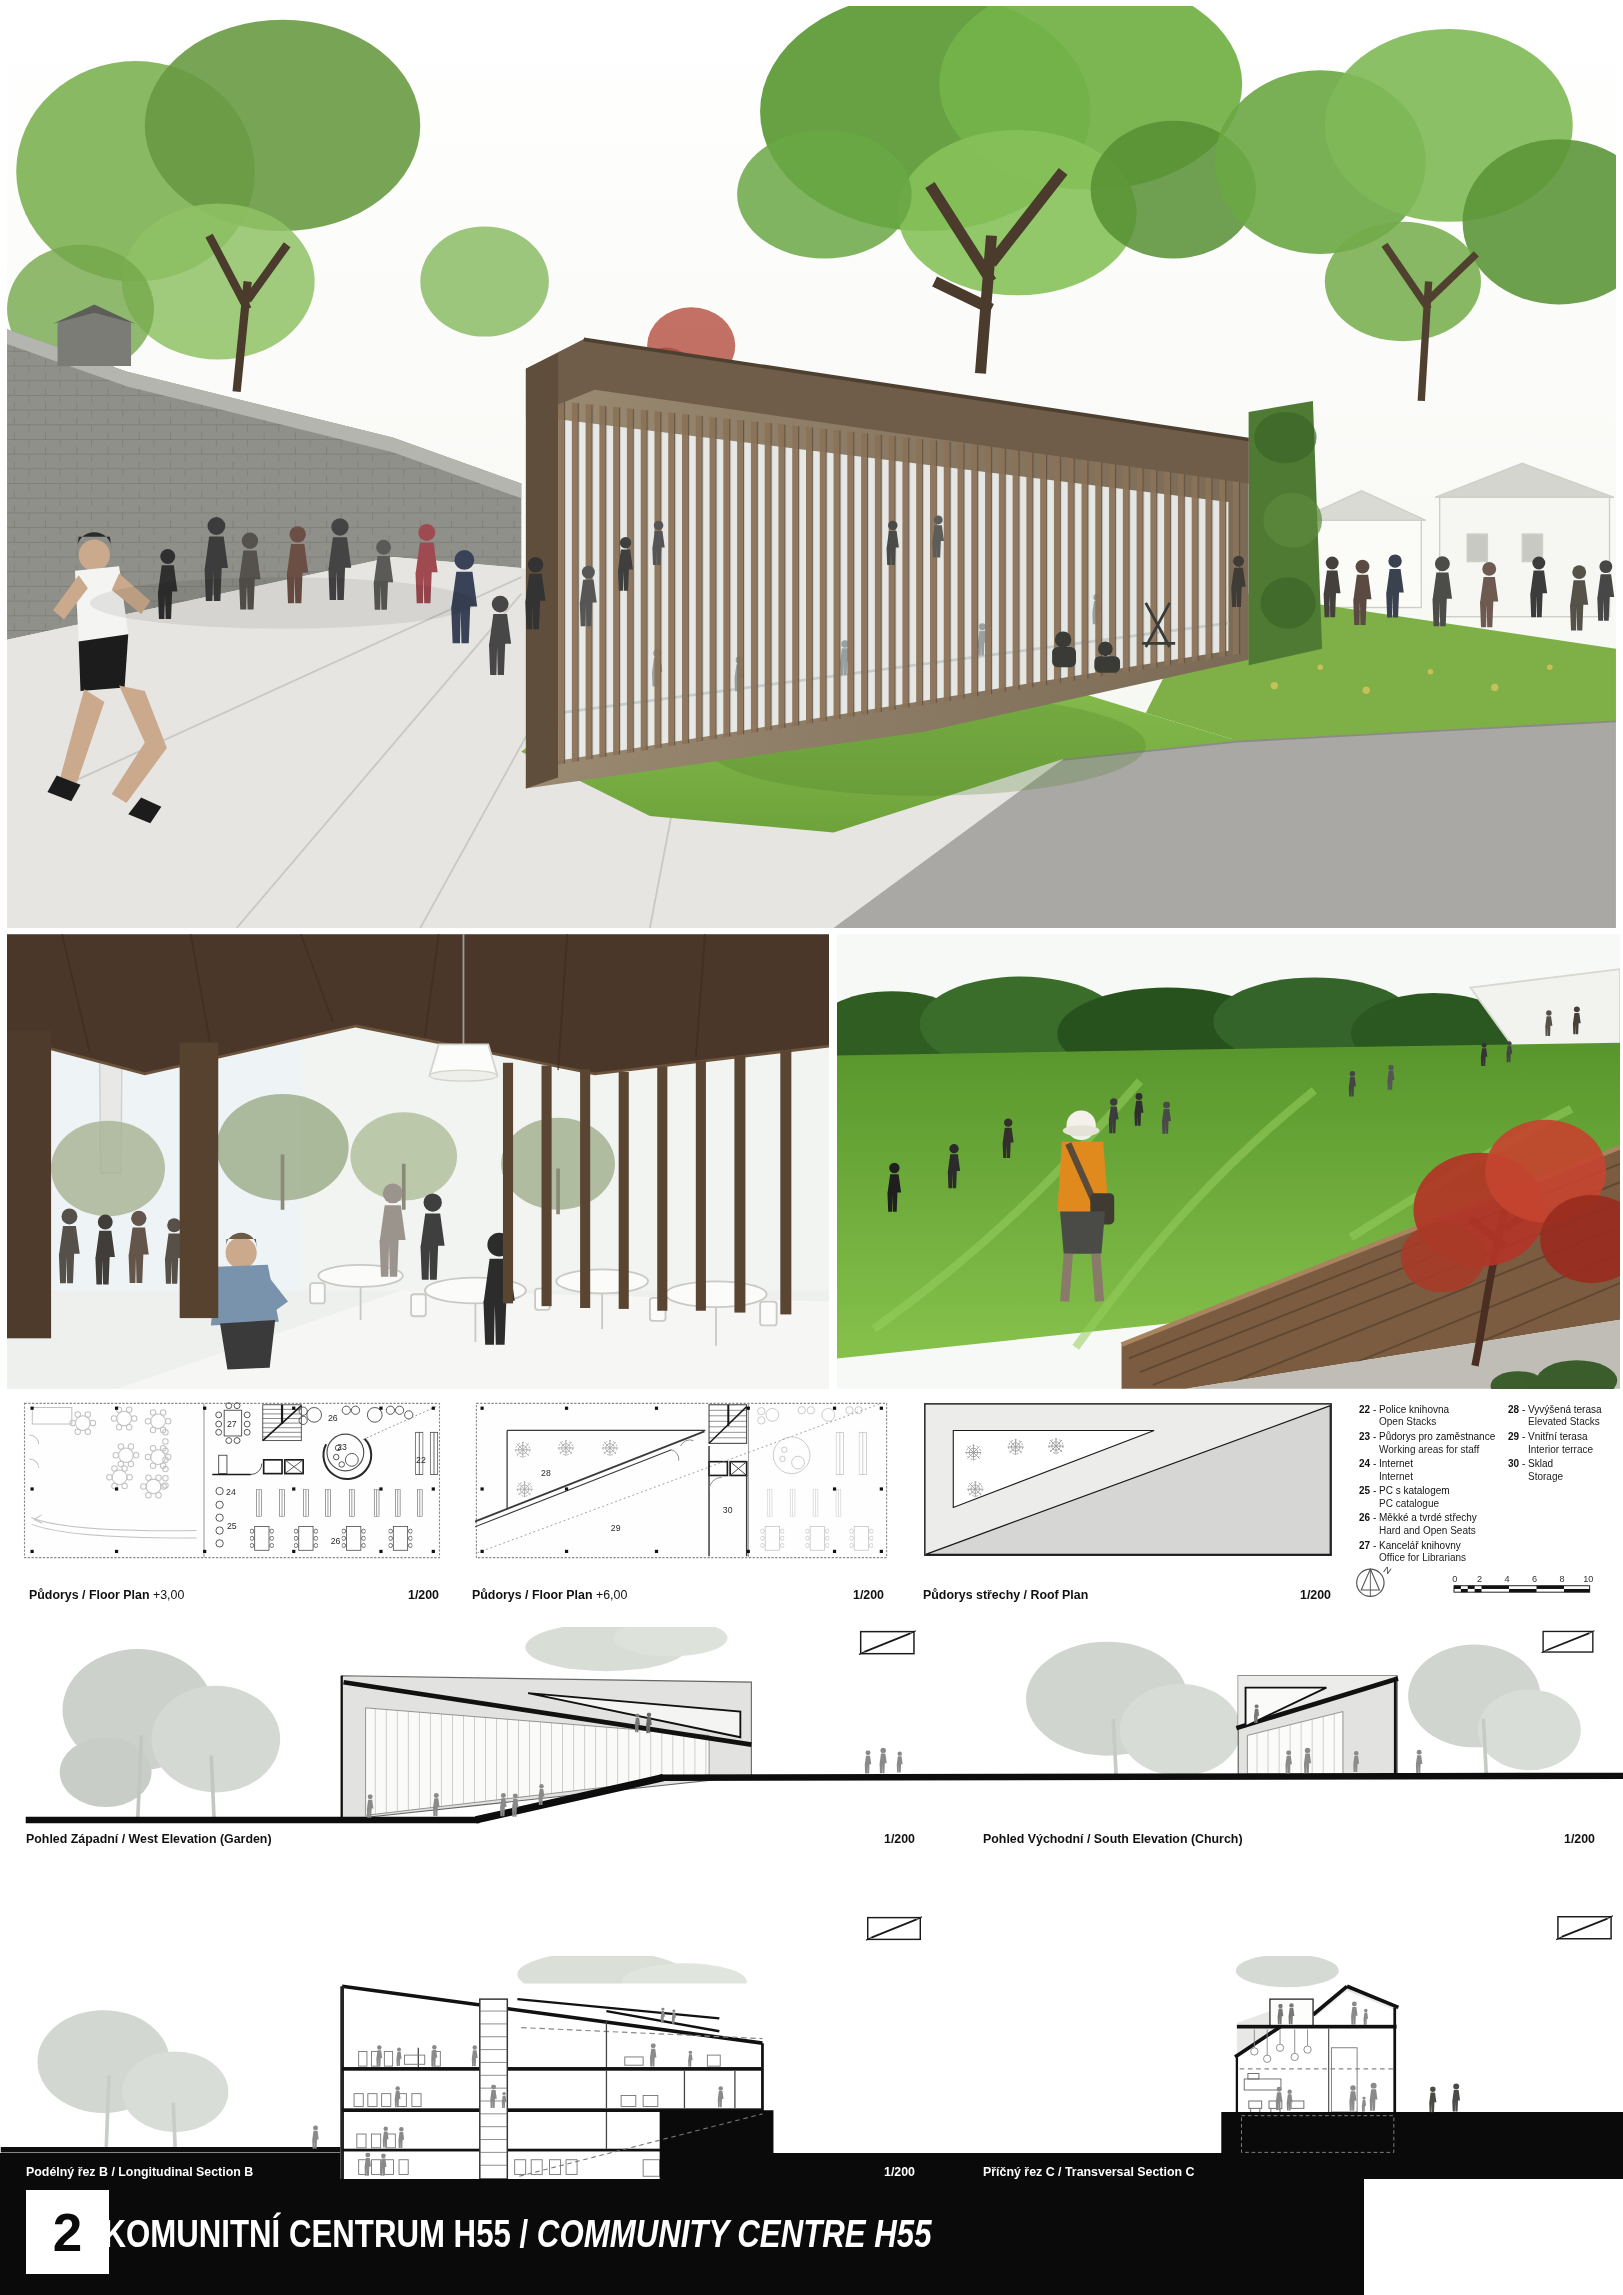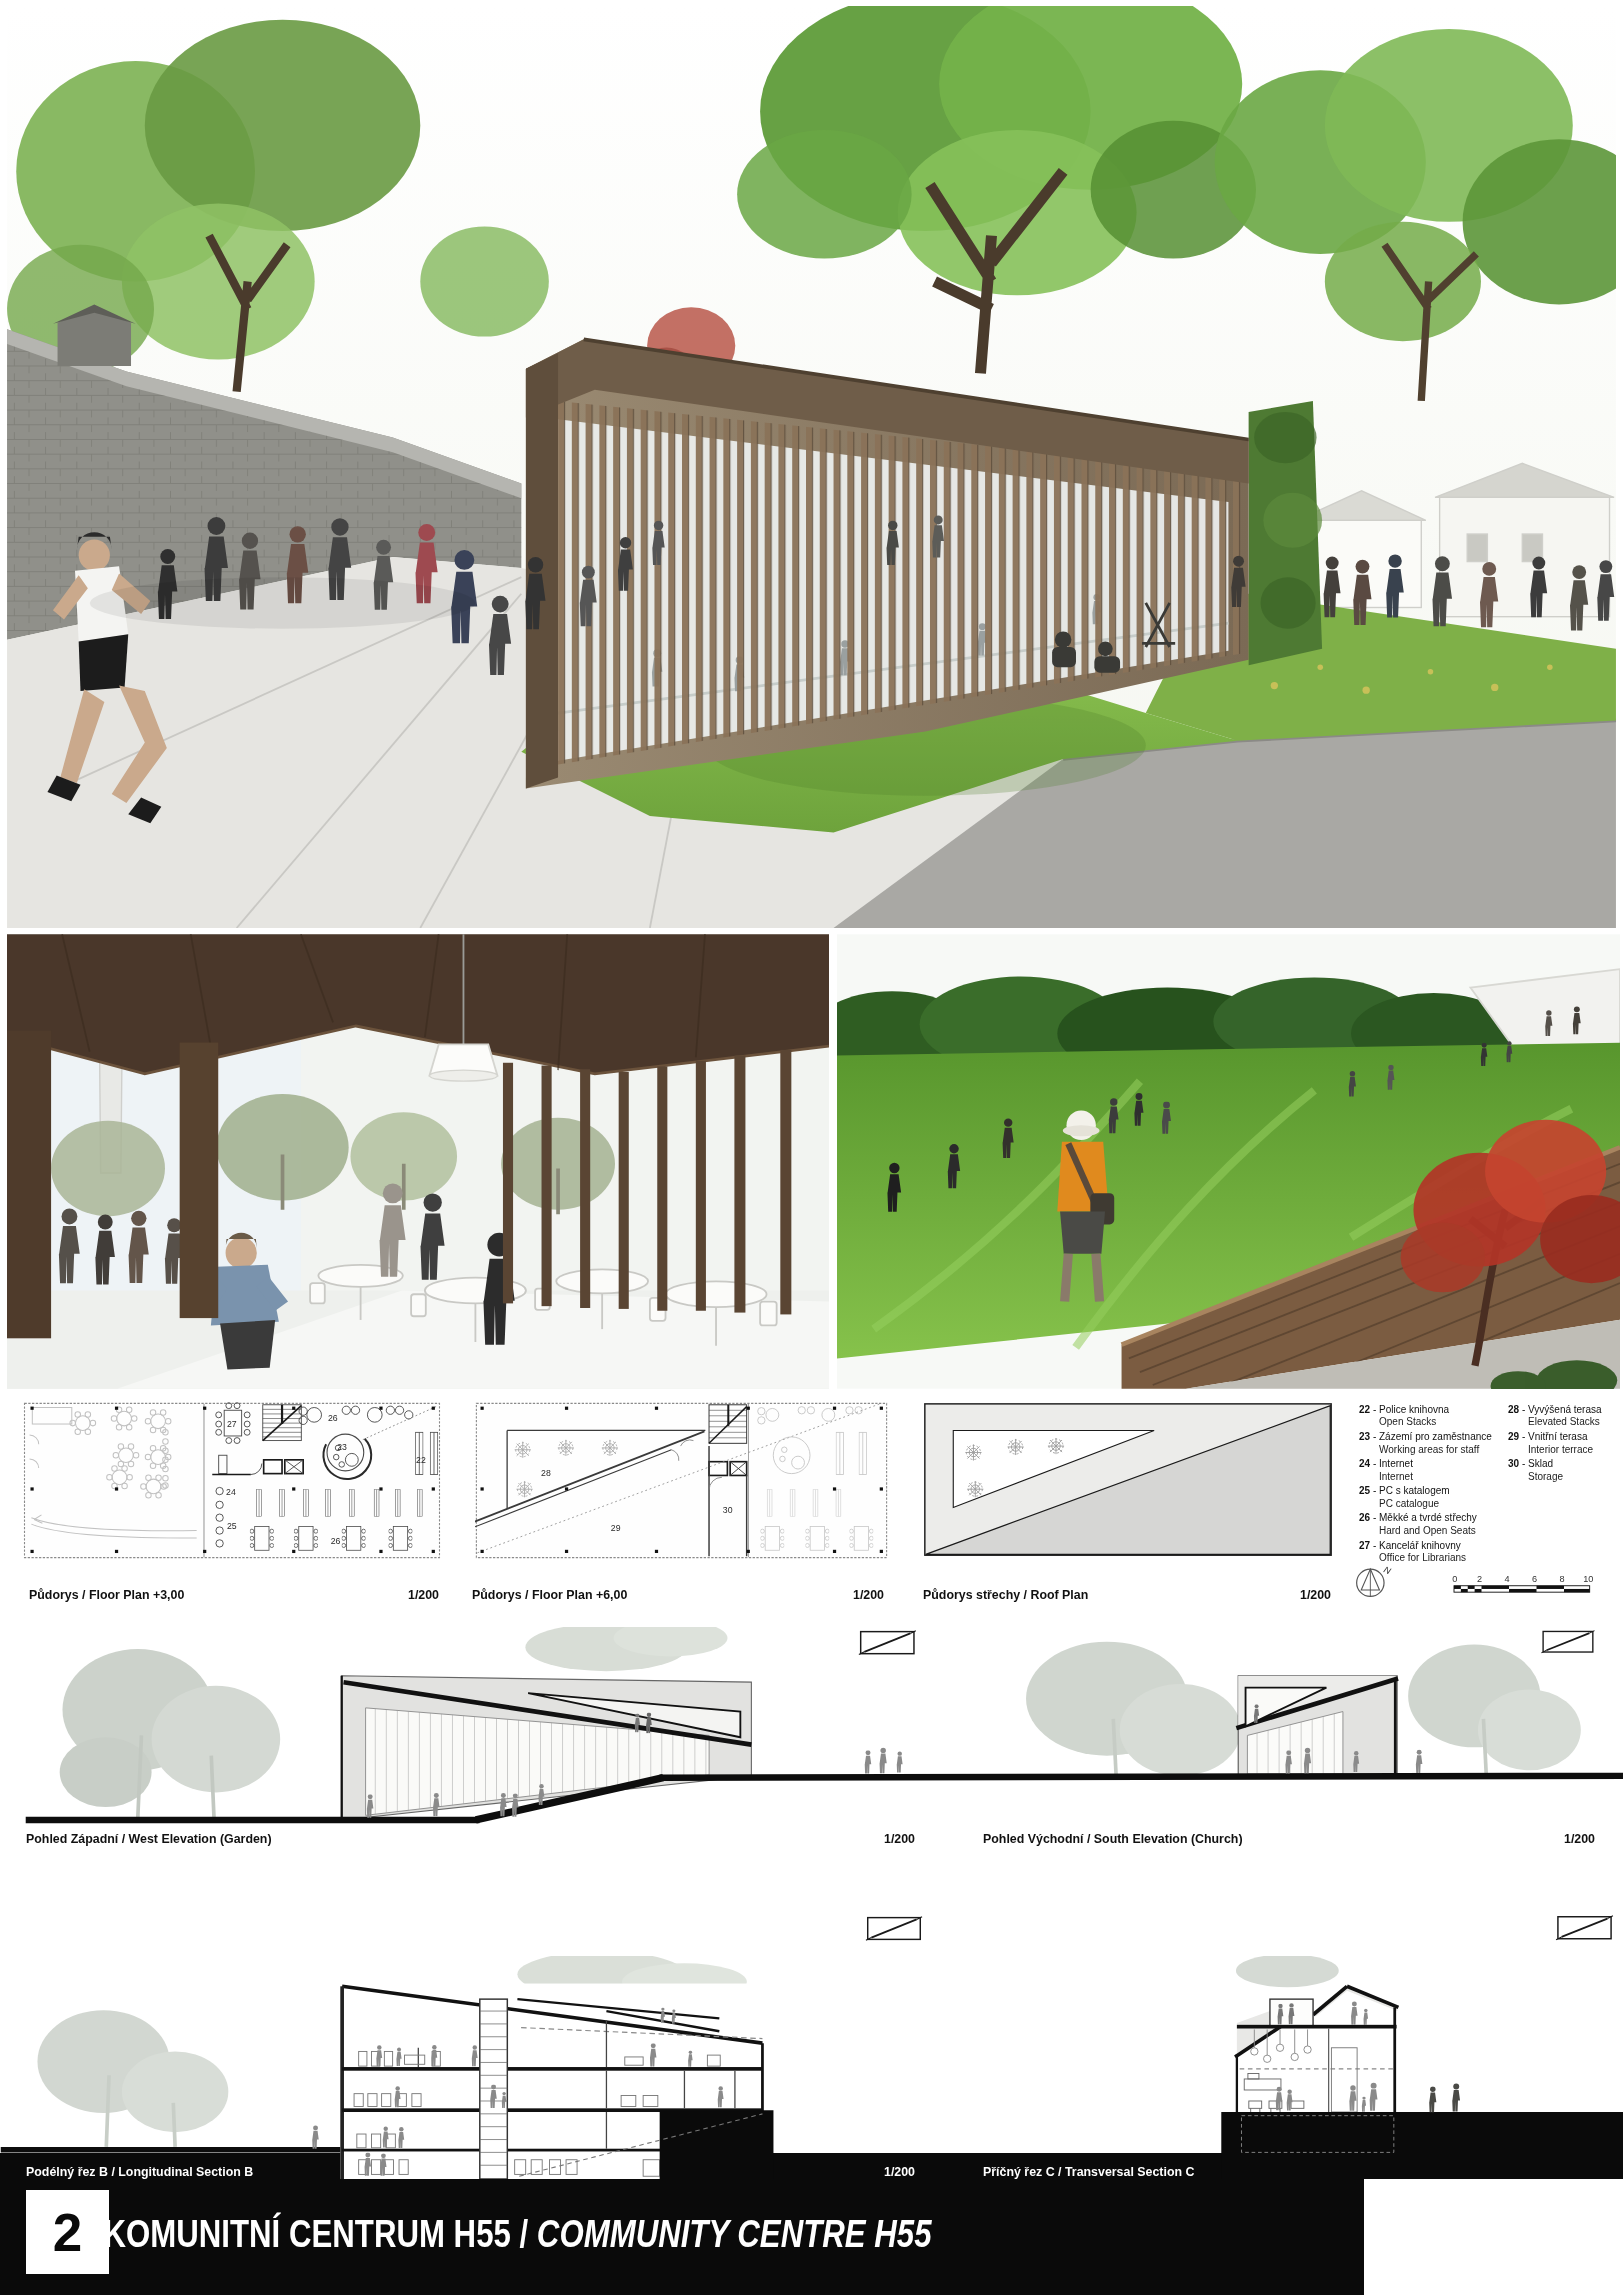--- a/index.html
+++ b/index.html
@@ -3,21 +3,21 @@
 <meta charset="utf-8">
 <style>
   html,body{margin:0;padding:0}
   body{width:1624px;height:2296px;position:relative;background:#fff;
        font-family:"Liberation Sans",sans-serif;overflow:hidden;color:#111}
   .abs{position:absolute}
   svg{display:block}
   svg text{font-family:"Liberation Sans",sans-serif}
   .lbl{font-size:12.4px;font-weight:bold;white-space:nowrap;color:#111}
   .lbl .en-it{}
-  .lbl .suffix{font-weight:bold}
+  .lbl .suffix{font-weight:normal}
   .scaleTxt{font-size:12.4px;font-weight:bold;color:#111;text-align:right;width:55px}
   .legend{font-size:10px;line-height:12.4px;color:#111}
   .legend .item{margin-bottom:2.3px}
   .legend .num{font-weight:bold}
   .legend .en{display:block;margin-left:20px;color:#222}
   .footer{background:#0a0a0a}
   .flbl{color:#fff}
   .fscale{color:#fff;font-size:12.4px;font-weight:bold;text-align:right;width:55px}
   .pgbox{left:26px;top:37px;width:83px;height:84px;background:#fff;
          display:flex;align-items:center;justify-content:center;
@@ -623,21 +623,21 @@
     <rect x="9.5" y="18.5" width="7.5" height="3.5" fill="#111"></rect>
         <rect x="24.5" y="18.5" width="7.5" height="3.5" fill="#111"></rect>
     <rect x="62" y="18.5" width="30" height="3.5" fill="#111"></rect>
         <rect x="122" y="18.5" width="28" height="3.5" fill="#111"></rect>
   </g>
 </svg>
 </div>
 
 <div class="abs legend" style="left:1359px;top:1404px;width:156px">
   <div class="item"><span class="num">22</span><span> - </span><span>Police knihovna</span><span class="en">Open Stacks</span></div>
-  <div class="item"><span class="num">23</span><span> - </span><span>Zázemí pro zaměstnance</span><span class="en">Working areas for staff</span></div>
+  <div class="item"><span class="num">23</span><span> - </span><span>Půdorys pro zaměstnance</span><span class="en">Working areas for staff</span></div>
   <div class="item"><span class="num">24</span><span> - </span><span>Internet</span><span class="en">Internet</span></div>
   <div class="item"><span class="num">25</span><span> - </span><span>PC s katalogem</span><span class="en">PC catalogue</span></div>
   <div class="item"><span class="num">26</span><span> - </span><span>Měkké a tvrdé střechy</span><span class="en">Hard and Open Seats</span></div>
   <div class="item"><span class="num">27</span><span> - </span><span>Kancelář knihovny</span><span class="en">Office for Librarians</span></div>
 </div>
 <div class="abs legend" style="left:1508px;top:1404px;width:116px">
   <div class="item"><span class="num">28</span><span> - </span><span>Vyvýšená terasa</span><span class="en">Elevated Stacks</span></div>
   <div class="item"><span class="num">29</span><span> - </span><span>Vnitřní terasa</span><span class="en">Interior terrace</span></div>
   <div class="item"><span class="num">30</span><span> - </span><span>Sklad</span><span class="en">Storage</span></div>
 </div>

